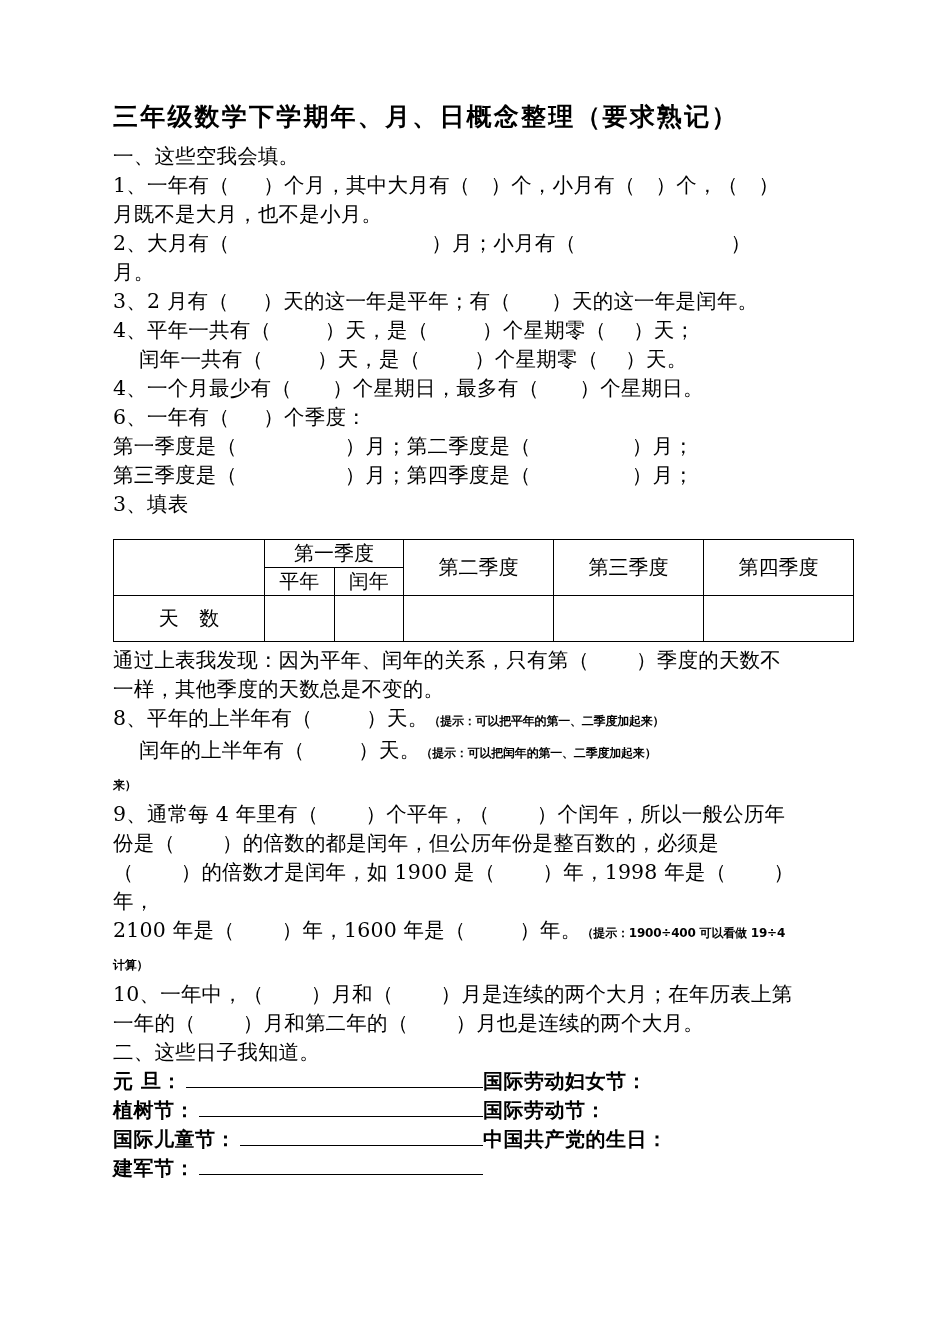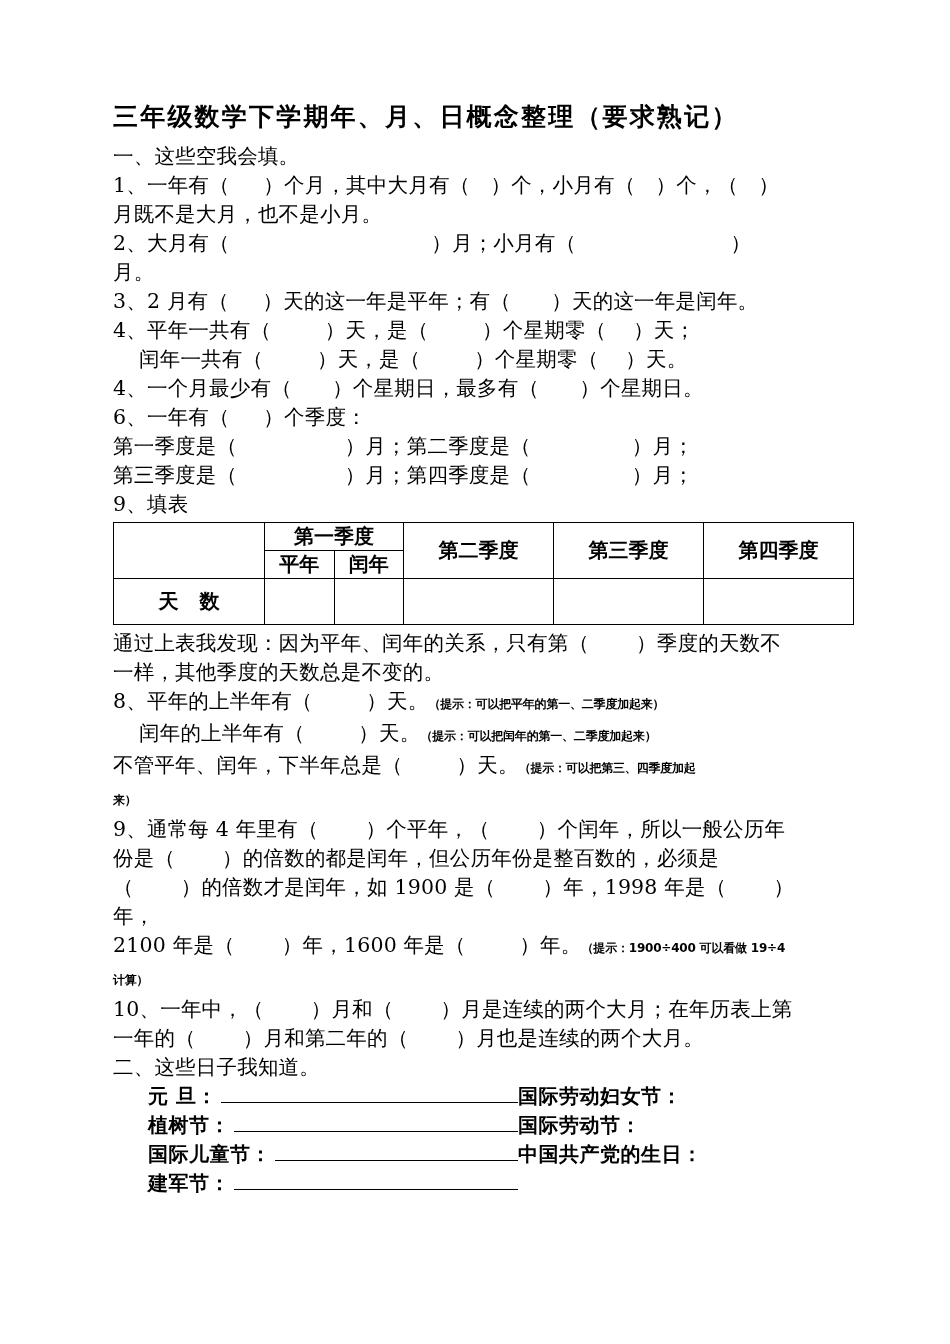--- a/index.html
+++ b/index.html
@@ -50,23 +50,22 @@
     font-family: "DejaVu Sans", "Liberation Sans", sans-serif;
     font-weight: bold;
     font-size: 12px;
     letter-spacing: -0.2px;
   }
 
   
   .fill-table {
     border-collapse: collapse;
     width: 741px;
-    margin: 3px 0 4px 0;
+    margin: 20px 0 4px 0;
     table-layout: fixed;
-    font-weight: bold;
   }
   .fill-table td {
     border: 1px solid #000000;
     font-size: 20px;
     text-align: center;
     vertical-align: middle;
     padding: 0;
     font-family: "DejaVu Serif", "Liberation Serif", serif;
   }
   .fill-table td.h-main { height: 27px; }
@@ -79,21 +78,20 @@
 
   
   .holiday-grid {
     display: block;
     margin-top: 1px;
   }
   .holiday-row {
     display: flex;
     align-items: baseline;
     height: 29px;
-    margin-left: 35px;
   }
   .hol-left {
     width: 370px;
     flex: 0 0 370px;
     display: flex;
     align-items: baseline;
     white-space: nowrap;
   }
   .hol-right {
     flex: 1 1 auto;
@@ -132,21 +130,21 @@
 
   <p class="line">4、平年一共有（        ）天，是（        ）个星期零（    ）天；</p>
   <p class="line indent">闰年一共有（        ）天，是（        ）个星期零（    ）天。</p>
 
   <p class="line">4、一个月最少有（      ）个星期日，最多有（      ）个星期日。</p>
 
   <p class="line">6、一年有（     ）个季度：</p>
   <p class="line">第一季度是（                ）月；第二季度是（               ）月；</p>
   <p class="line">第三季度是（                ）月；第四季度是（               ）月；</p>
 
-  <p class="line">9、填表</p>
+  <p class="line">3、填表</p>
 
   <table class="fill-table">
     <tbody>
       <tr>
         <td class="col-label h-main" rowspan="2"></td>
         <td class="h-main" colspan="2">第一季度</td>
         <td class="col-q h-main" rowspan="2">第二季度</td>
         <td class="col-q h-main" rowspan="2">第三季度</td>
         <td class="col-q h-main" rowspan="2">第四季度</td>
       </tr>
@@ -163,21 +161,20 @@
         <td class="h-body"></td>
       </tr>
     </tbody>
   </table>
 
   <p class="line">通过上表我发现：因为平年、闰年的关系，只有第（       ）季度的天数不</p>
   <p class="line">一样，其他季度的天数总是不变的。</p>
 
   <p class="line"><span>8、平年的上半年有（        ）天。</span><span class="hint">（提示：可以把平年的第一、二季度加起来）</span></p>
   <p class="line indent"><span>闰年的上半年有（        ）天。</span><span class="hint">（提示：可以把闰年的第一、二季度加起来）</span></p>
-  <p class="line"><span>不管平年、闰年，下半年总是（        ）天。</span><span class="hint">（提示：可以把第三、四季度加起</span></p>
   <p class="line"><span class="hint">来）</span></p>
 
   <p class="line">9、通常每 4 年里有（       ）个平年，（       ）个闰年，所以一般公历年</p>
   <p class="line">份是（       ）的倍数的都是闰年，但公历年份是整百数的，必须是</p>
   <p class="line">（       ）的倍数才是闰年，如 1900 是（       ）年，1998 年是（       ）年，</p>
   <p class="line"><span>2100 年是（       ）年，1600 年是（        ）年。</span><span class="hint">（提示：1900÷400 可以看做 19÷4</span></p>
   <p class="line"><span class="hint">计算）</span></p>
 
   <p class="line">10、一年中，（       ）月和（       ）月是连续的两个大月；在年历表上第</p>
   <p class="line">一年的（       ）月和第二年的（       ）月也是连续的两个大月。</p>

